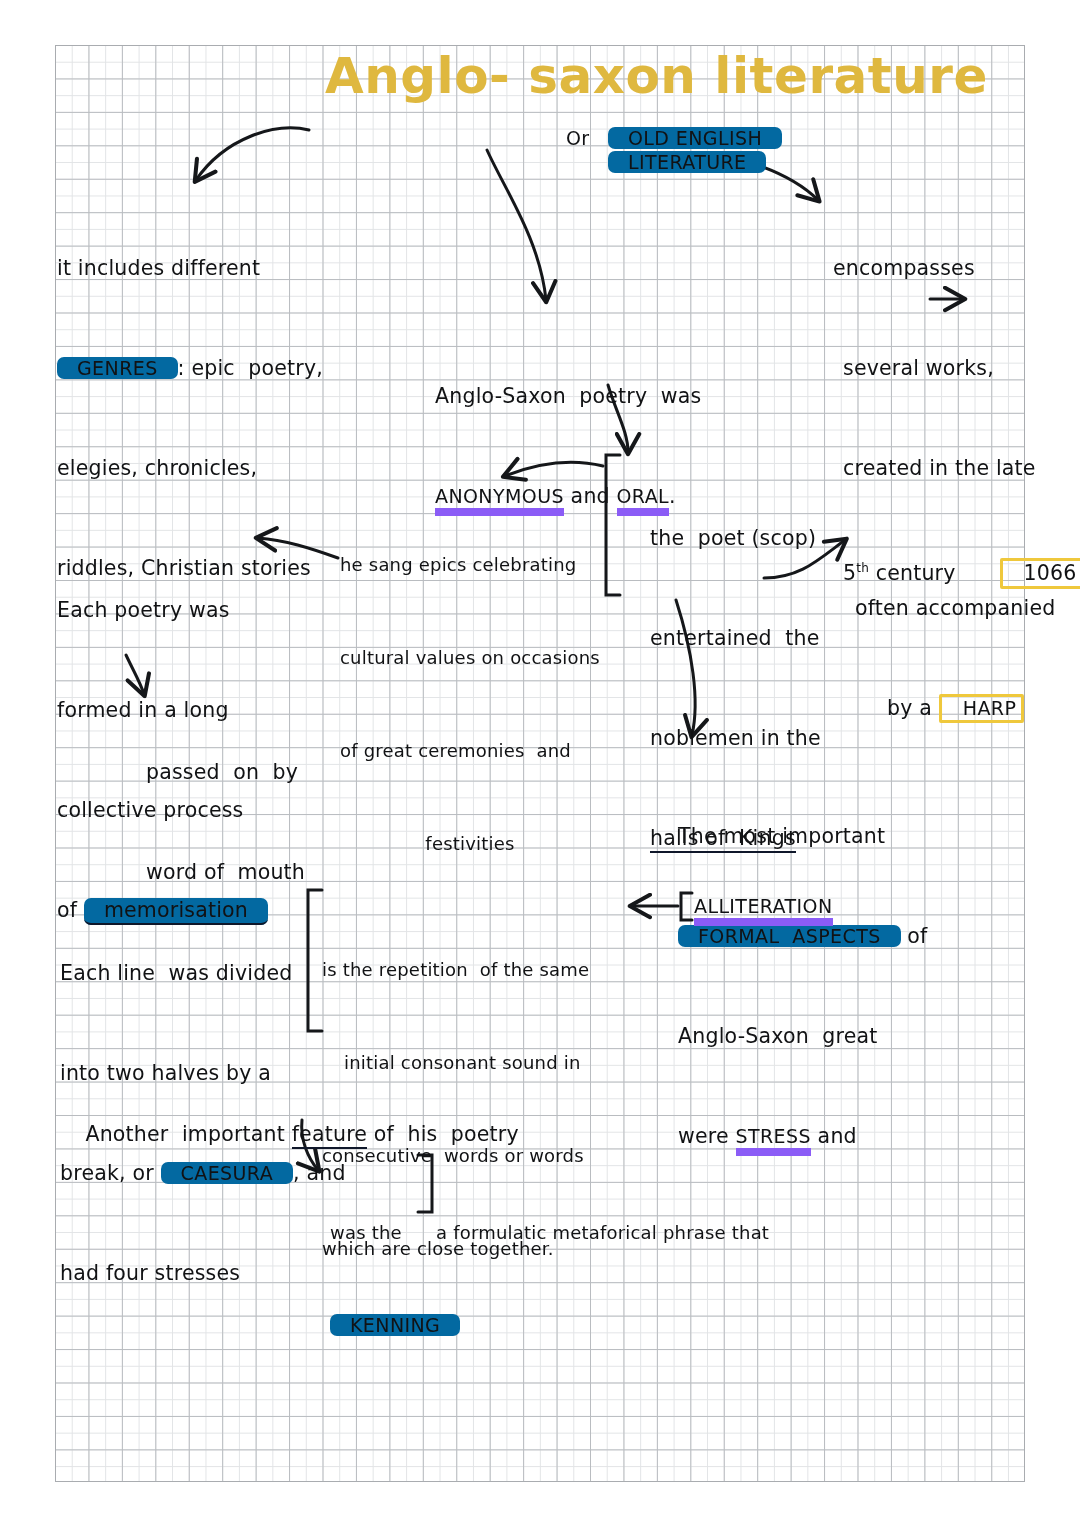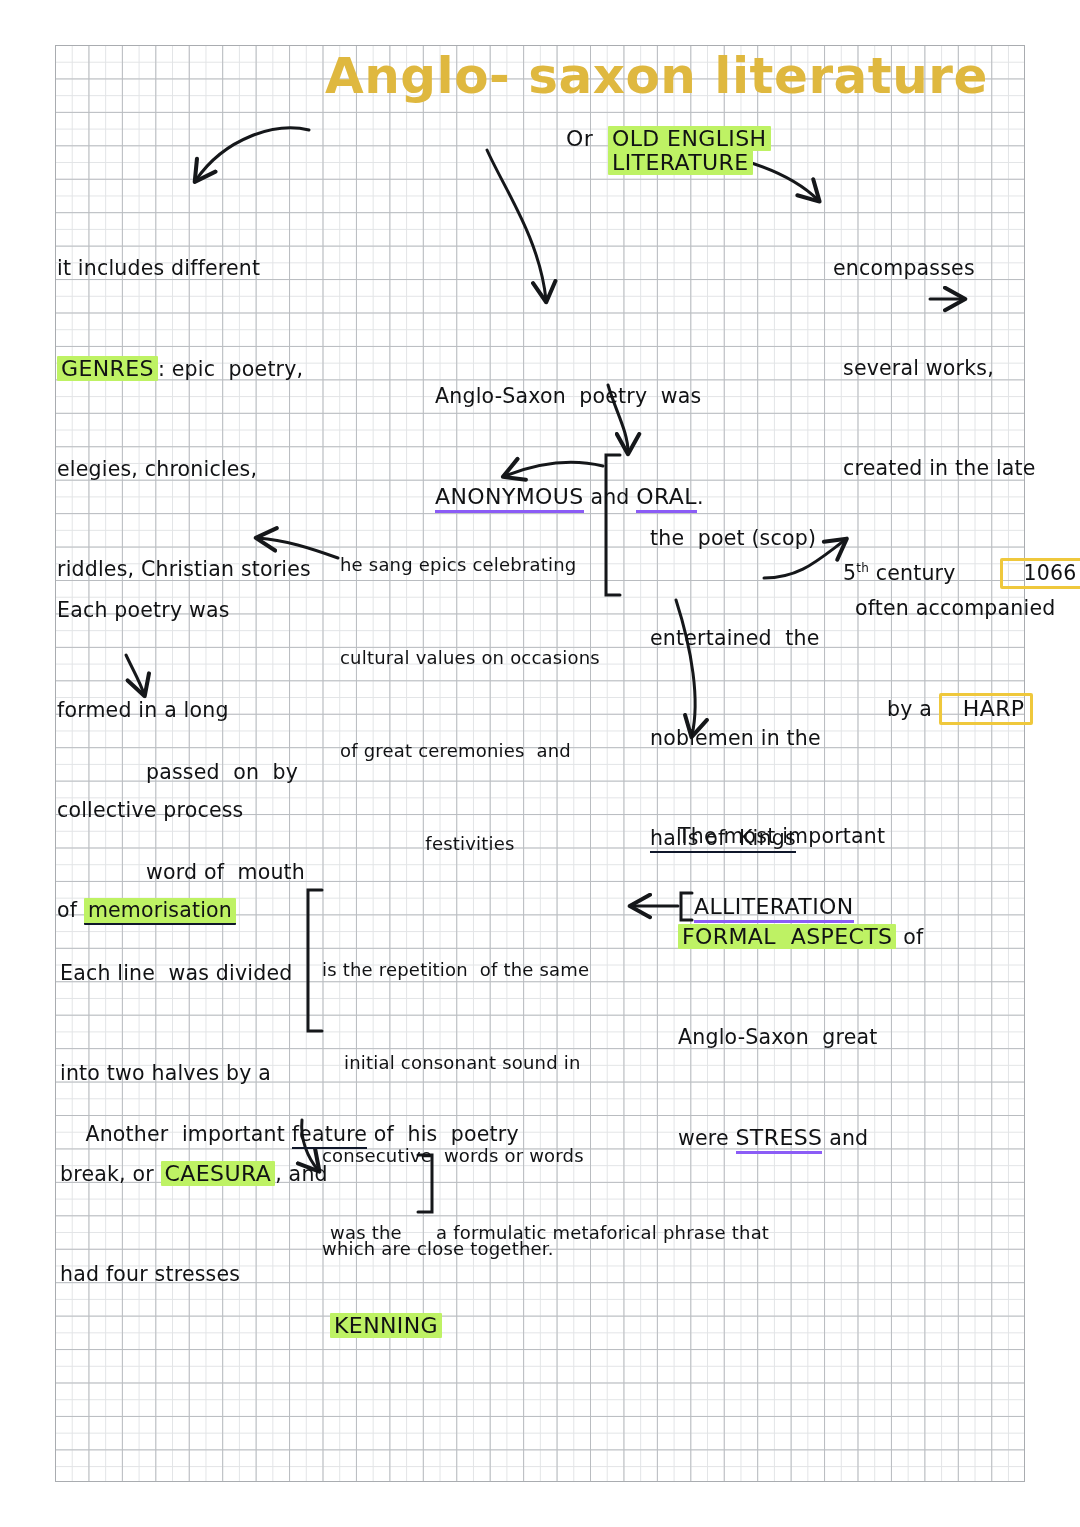--- a/index.html
+++ b/index.html
@@ -30,27 +30,27 @@
       white-space:pre;}
   .hw.sm{font-size:18px;line-height:31px;}
 
   
   #title{position:absolute;left:308px;top:47px;
          font-family:"DejaVu Sans", sans-serif;
          font-size:50px;font-weight:bold;letter-spacing:.5px;
          color:#dfb83f;white-space:pre;margin-left:17px;}
 
   
-  .caps{font-size:22px;letter-spacing:.4px;}
+  .caps{font-size:19px;letter-spacing:.4px;}
 
   
-  .hl{background:#bef264;padding:0 4px;border-radius:1px;
+  .hl{background:#0369a1;padding:0 20px;border-radius:7px;
       box-decoration-break:clone;-webkit-box-decoration-break:clone;}
   
-  .uy{border-bottom:3px solid #8b5cf6;padding-bottom:1px;}
+  .uy{border-bottom:8px solid #8b5cf6;padding-bottom:1px;}
   
   .ub{border-bottom:2px solid #0f172a;padding-bottom:1px;}
   
   .boxy{border:3px solid #efc83c;padding:0px 5px 1px 21px;border-radius:2px;}
 
   .center{text-align:center;}
 </style>
 </head>
 <body>
 

